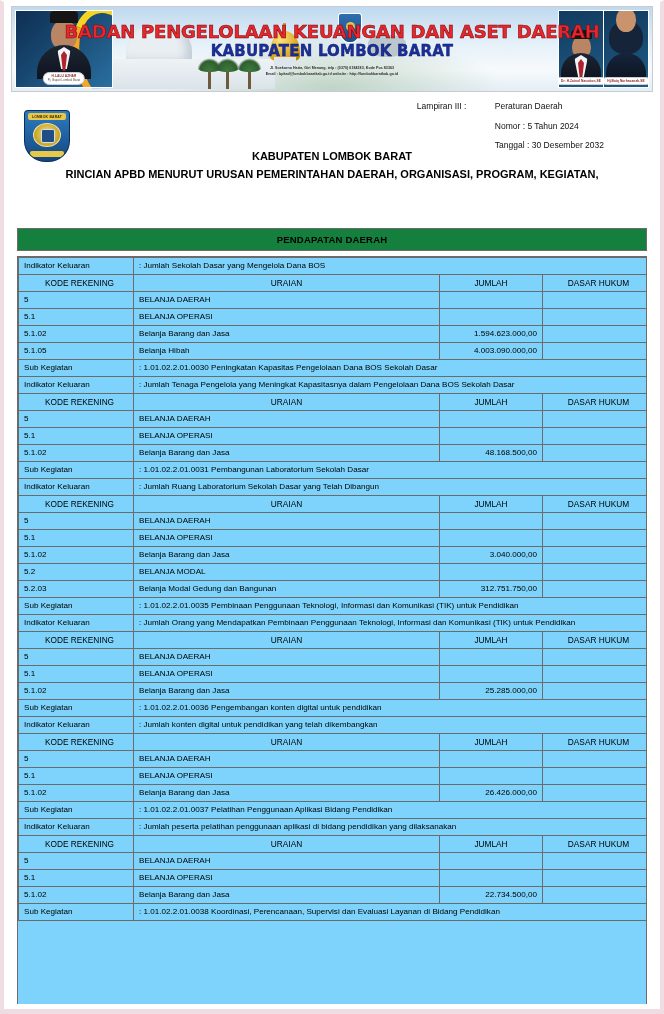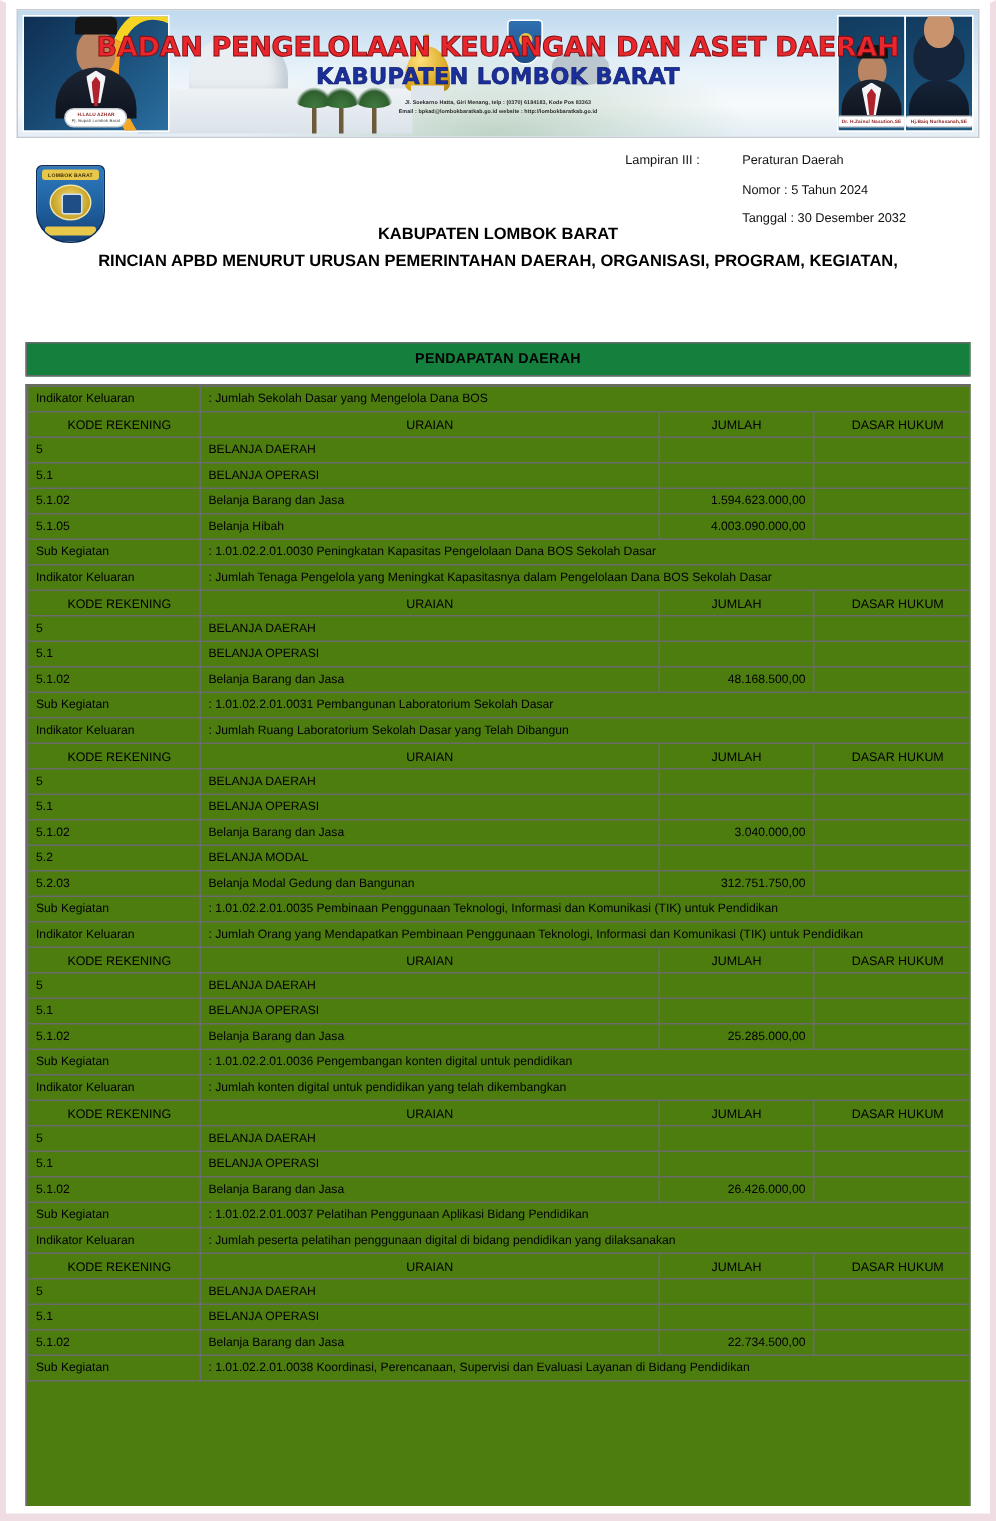--- a/index.html
+++ b/index.html
@@ -252,21 +252,21 @@
     letter-spacing: .2px;
     background: #15803d;
   }
 
   
   .tbl-wrap {
     position: absolute; left: 13px; right: 13px; top: 254px;
     bottom: 5px;
     border: 1.2px solid #6b6b6b;
     border-bottom: none;
-    background: #4d7c0f;
+    background: #7dd3fc;
     overflow: hidden;
   }
   table.rincian {
     width: 100%;
     border-collapse: collapse;
     table-layout: fixed;
     font-size: 8.1px;
     color: #000;
   }
   table.rincian td {
@@ -584,21 +584,21 @@
             <td class="ind2">Belanja Barang dan Jasa</td>
             <td class="num">26.426.000,00</td>
             <td></td>
           </tr>
           <tr class="r-label">
             <td class="lbl k0">Sub Kegiatan</td>
             <td colspan="3">: 1.01.02.2.01.0037 Pelatihan Penggunaan Aplikasi Bidang Pendidikan</td>
           </tr>
           <tr class="r-label">
             <td class="lbl k0">Indikator Keluaran</td>
-            <td colspan="3">: Jumlah peserta pelatihan penggunaan digital di bidang pendidikan yang dilaksanakan</td>
+            <td colspan="3">: Jumlah peserta pelatihan penggunaan aplikasi di bidang pendidikan yang dilaksanakan</td>
           </tr>
           <tr class="r-head">
             <td class="h-kode">KODE REKENING</td>
             <td>URAIAN</td>
             <td>JUMLAH</td>
             <td>DASAR HUKUM</td>
           </tr>
           <tr>
             <td class="k0">5</td>
             <td class="ind0">BELANJA DAERAH</td>

